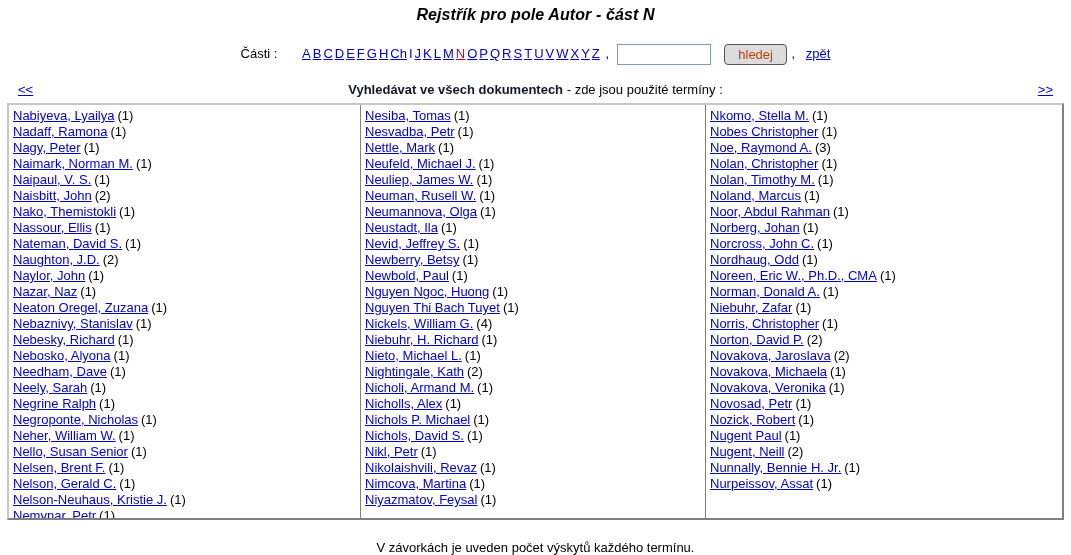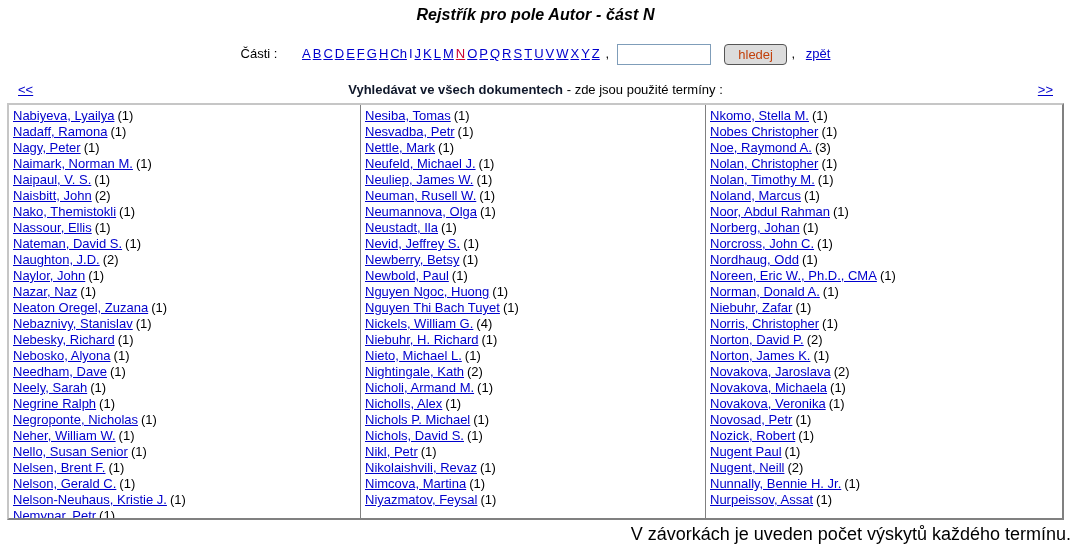--- a/index.html
+++ b/index.html
@@ -151,23 +151,23 @@
     color: #0000cc;
     text-decoration: underline;
   }
   .term-count {
     color: #000000;
     margin-left: 3px;
   }
 
   
   .footer-note {
-    text-align: right;
-    font-size: 18px;
-    margin-top: 4px;
+    text-align: center;
+    font-size: 13px;
+    margin-top: 20px;
   }
 </style>
 </head>
 <body>
 
 <h1 class="page-title">Rejstřík pro pole Autor - část N</h1>
 
 <div class="parts-bar">
   <span class="parts-label">Části :</span>
   <span class="alpha-list" id="alpha-list"><a href="#" class="alpha-link">A</a><a href="#" class="alpha-link">B</a><a href="#" class="alpha-link">C</a><a href="#" class="alpha-link">D</a><a href="#" class="alpha-link">E</a><a href="#" class="alpha-link">F</a><a href="#" class="alpha-link">G</a><a href="#" class="alpha-link">H</a><a href="#" class="alpha-link">Ch</a><span class="alpha-plain">I</span><a href="#" class="alpha-link">J</a><a href="#" class="alpha-link">K</a><a href="#" class="alpha-link">L</a><a href="#" class="alpha-link">M</a><a href="#" class="alpha-current">N</a><a href="#" class="alpha-link">O</a><a href="#" class="alpha-link">P</a><a href="#" class="alpha-link">Q</a><a href="#" class="alpha-link">R</a><a href="#" class="alpha-link">S</a><a href="#" class="alpha-link">T</a><a href="#" class="alpha-link">U</a><a href="#" class="alpha-link">V</a><a href="#" class="alpha-link">W</a><a href="#" class="alpha-link">X</a><a href="#" class="alpha-link">Y</a><a href="#" class="alpha-link">Z</a></span>
@@ -251,21 +251,20 @@
       <div class="term-row"><a href="#" class="term-link">Noland, Marcus</a><span class="term-count">(1)</span></div>
       <div class="term-row"><a href="#" class="term-link">Noor, Abdul Rahman</a><span class="term-count">(1)</span></div>
       <div class="term-row"><a href="#" class="term-link">Norberg, Johan</a><span class="term-count">(1)</span></div>
       <div class="term-row"><a href="#" class="term-link">Norcross, John C.</a><span class="term-count">(1)</span></div>
       <div class="term-row"><a href="#" class="term-link">Nordhaug, Odd</a><span class="term-count">(1)</span></div>
       <div class="term-row"><a href="#" class="term-link">Noreen, Eric W., Ph.D., CMA</a><span class="term-count">(1)</span></div>
       <div class="term-row"><a href="#" class="term-link">Norman, Donald A.</a><span class="term-count">(1)</span></div>
       <div class="term-row"><a href="#" class="term-link">Niebuhr, Zafar</a><span class="term-count">(1)</span></div>
       <div class="term-row"><a href="#" class="term-link">Norris, Christopher</a><span class="term-count">(1)</span></div>
       <div class="term-row"><a href="#" class="term-link">Norton, David P.</a><span class="term-count">(2)</span></div>
-      <div class="term-row"><a href="#" class="term-link">Norton, James K.</a><span class="term-count">(1)</span></div>
       <div class="term-row"><a href="#" class="term-link">Novakova, Jaroslava</a><span class="term-count">(2)</span></div>
       <div class="term-row"><a href="#" class="term-link">Novakova, Michaela</a><span class="term-count">(1)</span></div>
       <div class="term-row"><a href="#" class="term-link">Novakova, Veronika</a><span class="term-count">(1)</span></div>
       <div class="term-row"><a href="#" class="term-link">Novosad, Petr</a><span class="term-count">(1)</span></div>
       <div class="term-row"><a href="#" class="term-link">Nozick, Robert</a><span class="term-count">(1)</span></div>
       <div class="term-row"><a href="#" class="term-link">Nugent Paul</a><span class="term-count">(1)</span></div>
       <div class="term-row"><a href="#" class="term-link">Nugent, Neill</a><span class="term-count">(2)</span></div>
       <div class="term-row"><a href="#" class="term-link">Nunnally, Bennie H. Jr.</a><span class="term-count">(1)</span></div>
       <div class="term-row"><a href="#" class="term-link">Nurpeissov, Assat</a><span class="term-count">(1)</span></div>
     </div>

